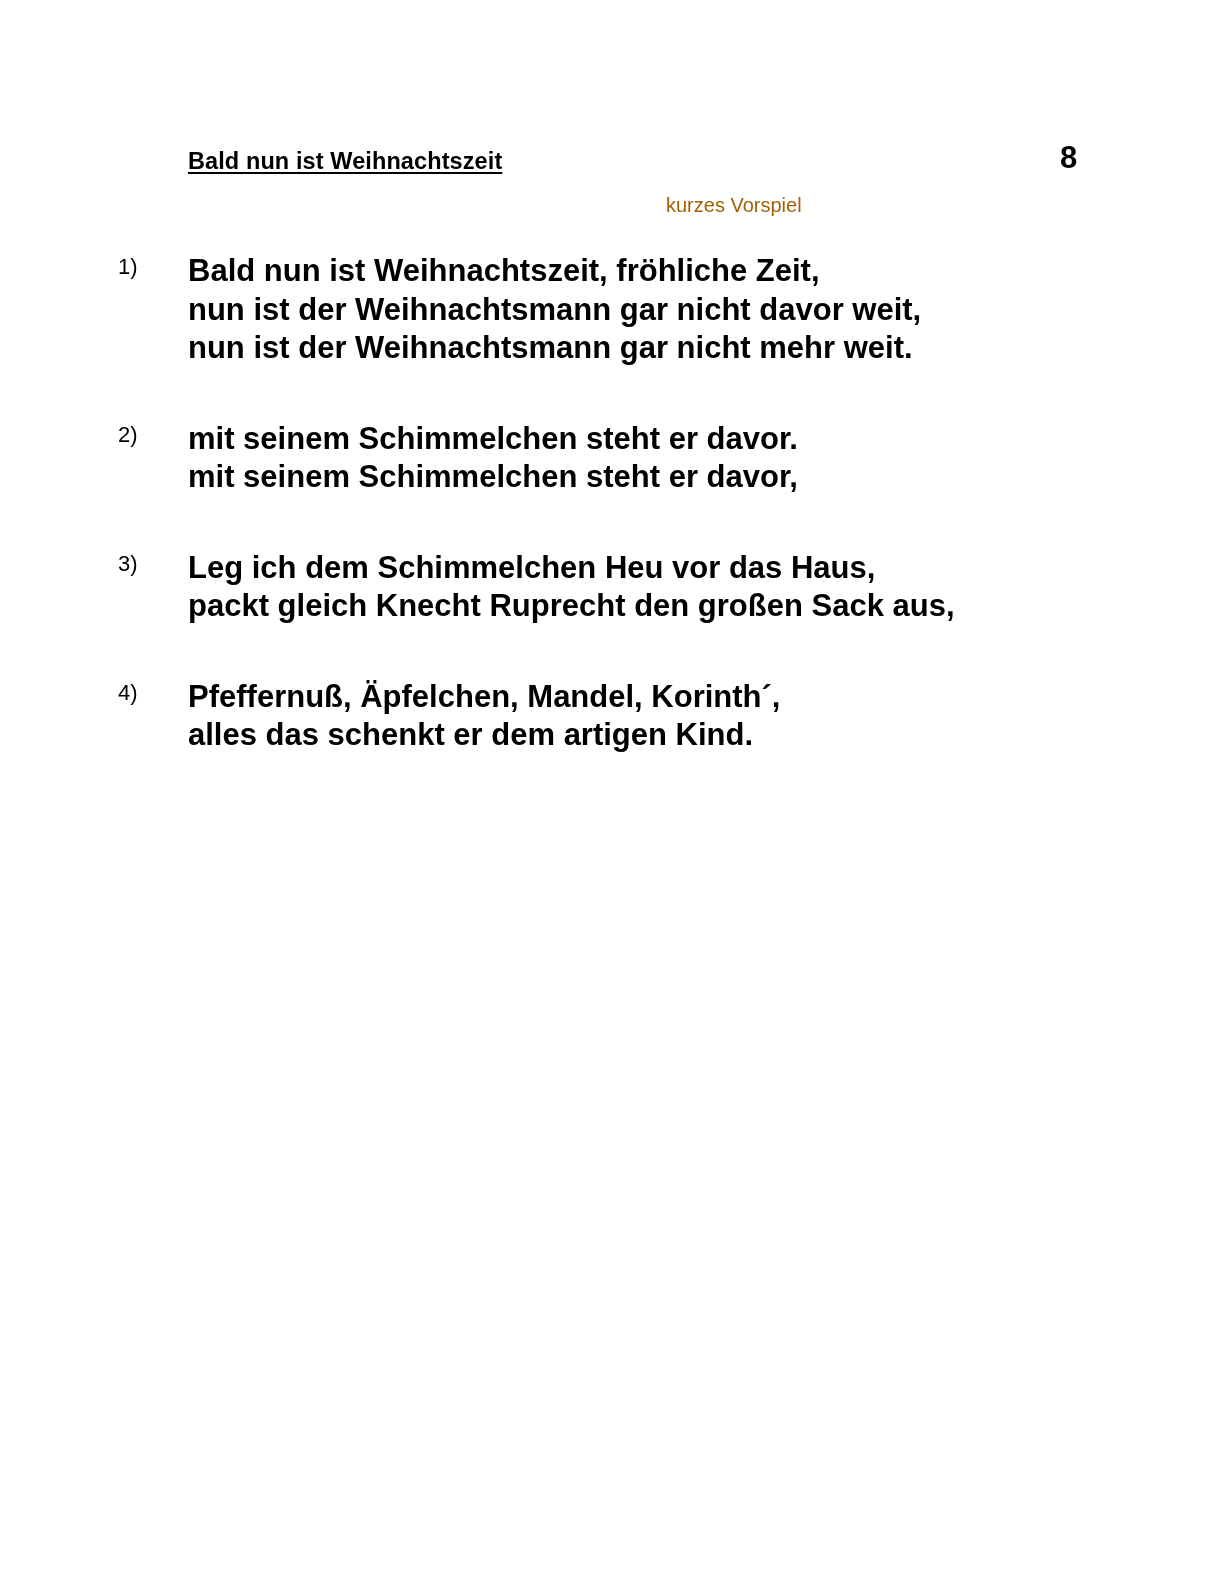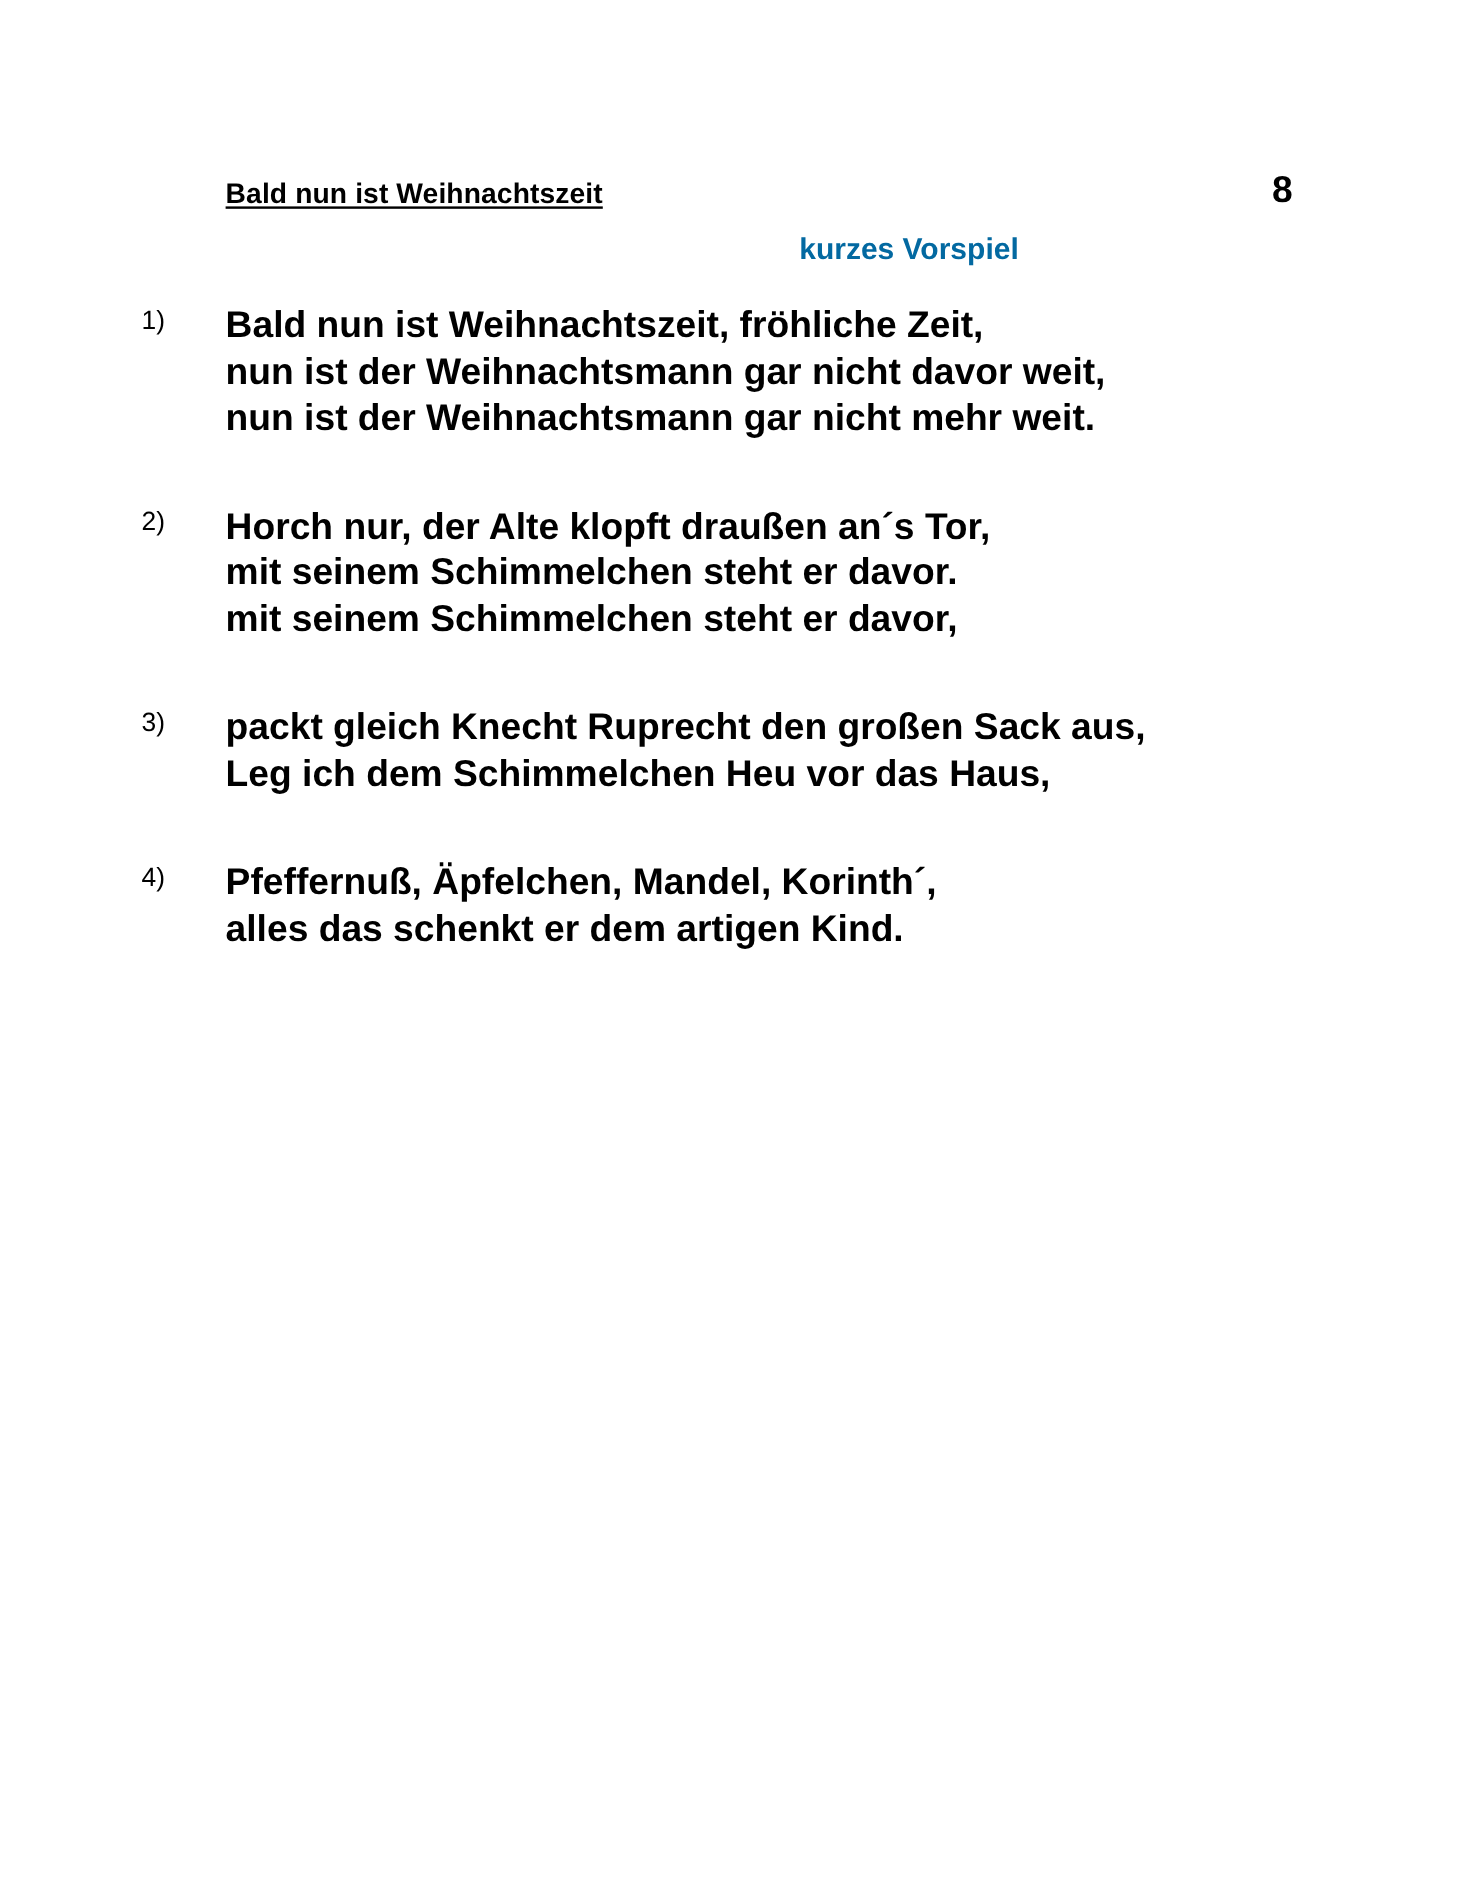--- a/index.html
+++ b/index.html
@@ -49,23 +49,23 @@
     font-size: 31px;
     font-weight: bold;
     text-align: left;
   }
 
   
   .vorspiel {
     position: absolute;
     left: 666px;
     top: 194px;
-    color: #0369a1;
-    font-size: 25px;
-    font-weight: bold;
+    color: #a16207;
+    font-size: 20px;
+    font-weight: normal;
     white-space: nowrap;
   }
 
   
   .verses {
     position: absolute;
     left: 0;
     top: 252px;
     width: 1224px;
   }
@@ -111,31 +111,30 @@
       <div class="verse-lines">
         <span class="verse-line">Bald nun ist Weihnachtszeit, fröhliche Zeit,</span>
         <span class="verse-line">nun ist der Weihnachtsmann gar nicht davor weit,</span>
         <span class="verse-line">nun ist der Weihnachtsmann gar nicht mehr weit.</span>
       </div>
     </div>
 
     <div class="verse">
       <div class="verse-number">2)</div>
       <div class="verse-lines">
-        <span class="verse-line">Horch nur, der Alte klopft draußen an´s Tor,</span>
         <span class="verse-line">mit seinem Schimmelchen steht er davor.</span>
         <span class="verse-line">mit seinem Schimmelchen steht er davor,</span>
       </div>
     </div>
 
     <div class="verse">
       <div class="verse-number">3)</div>
       <div class="verse-lines">
+        <span class="verse-line">Leg ich dem Schimmelchen Heu vor das Haus,</span>
         <span class="verse-line">packt gleich Knecht Ruprecht den großen Sack aus,</span>
-        <span class="verse-line">Leg ich dem Schimmelchen Heu vor das Haus,</span>
       </div>
     </div>
 
     <div class="verse">
       <div class="verse-number">4)</div>
       <div class="verse-lines">
         <span class="verse-line">Pfeffernuß, Äpfelchen, Mandel, Korinth´,</span>
         <span class="verse-line">alles das schenkt er dem artigen Kind.</span>
       </div>
     </div>

